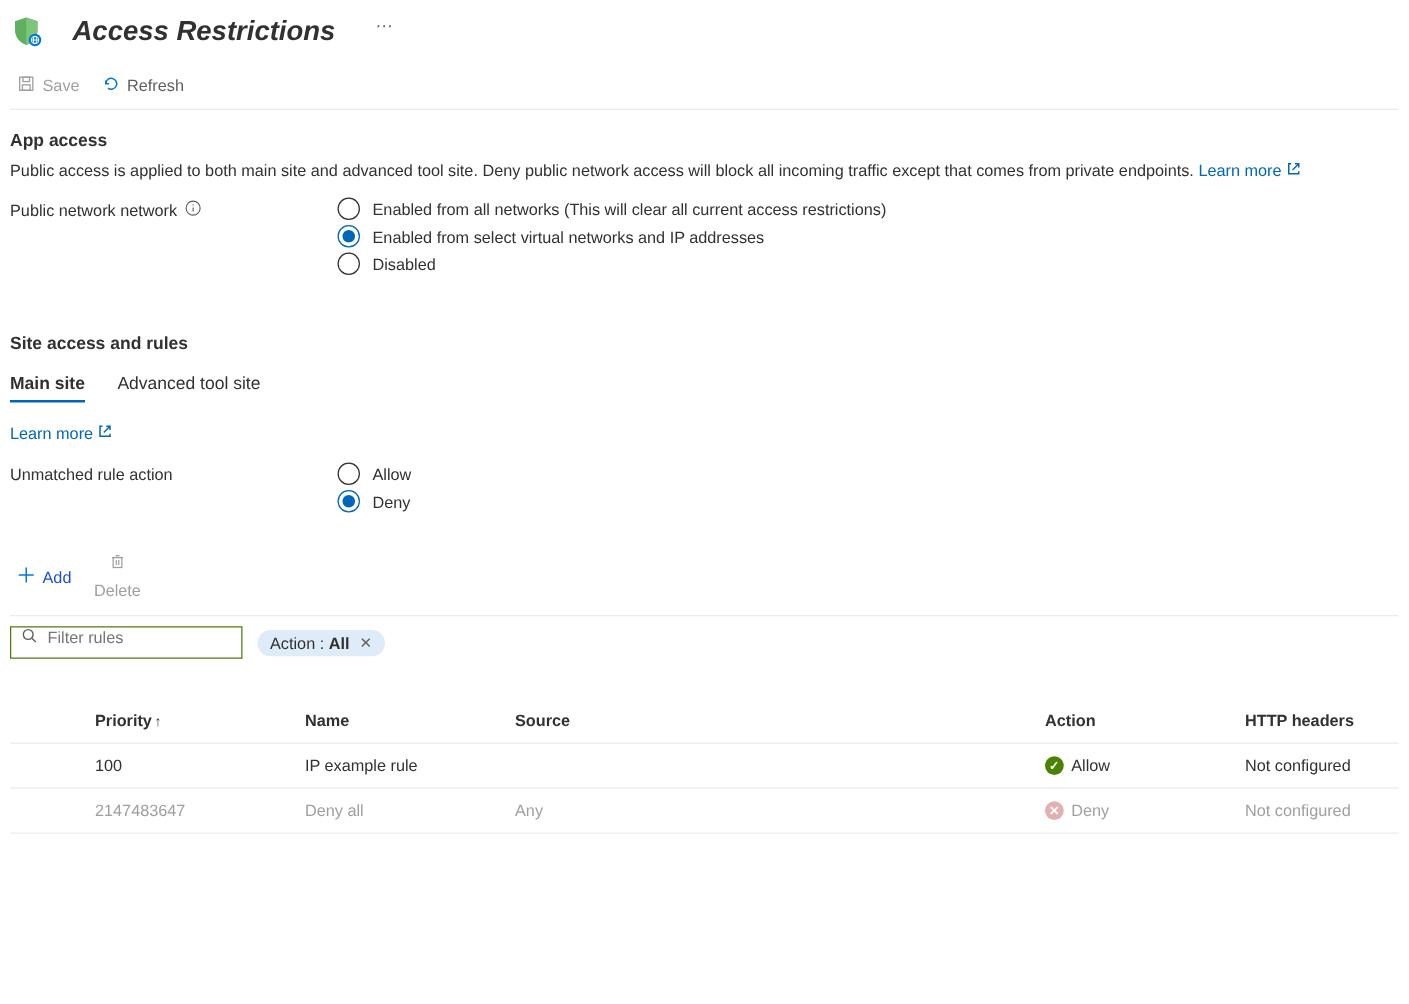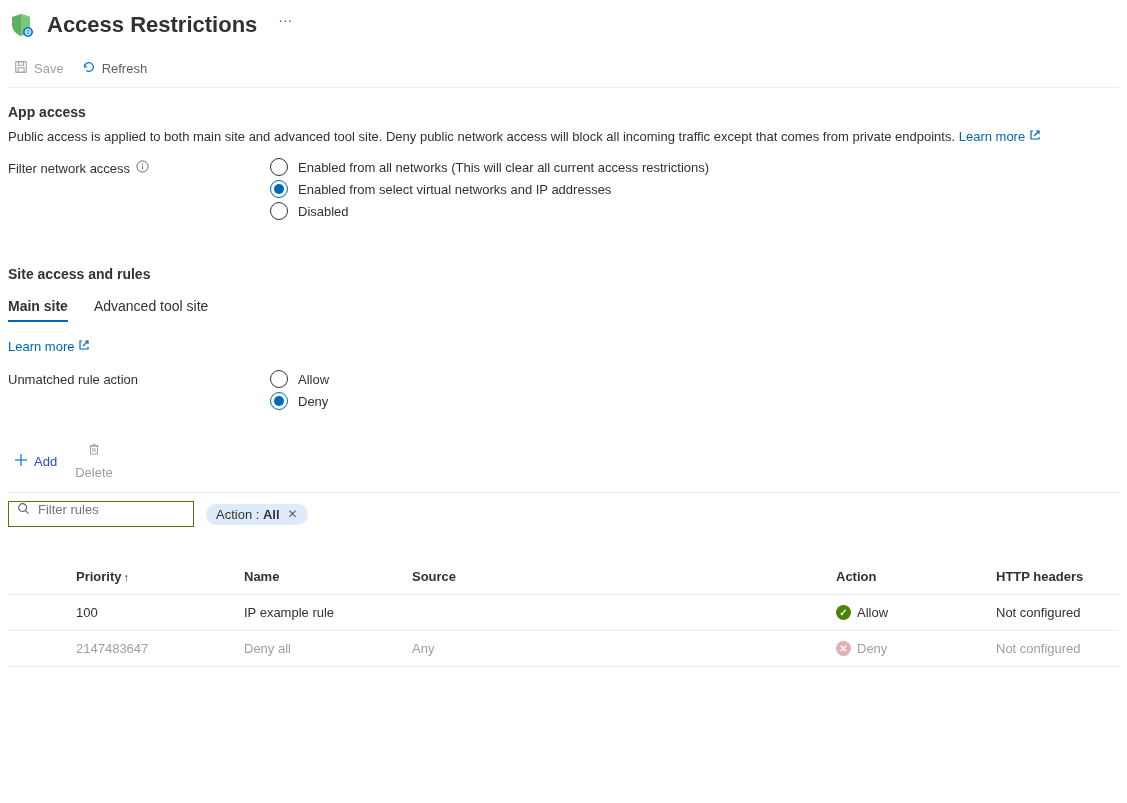--- a/index.html
+++ b/index.html
@@ -10,22 +10,23 @@
     body {
       font-family: "Segoe UI", -apple-system, BlinkMacSystemFont, sans-serif;
       font-size: 13px;
       color: #323130;
       background: #ffffff;
       padding: 8px;
       width: 1127px;
     }
     .header {
       display: flex;
-      gap: 13px;
+      gap: 24px;
       padding: 4px 0 12px 0;
+      font-style: italic;
     }
     .shield-icon {
       width: 26px;
       height: 26px;
       position: relative;
     }
     .page-title {
       font-size: 22px;
       font-weight: 600;
       color: #323130;
@@ -319,21 +320,21 @@
           <path d="M4 2 H2 V10 H10 V8"></path>
           <path d="M7 2 H10 V5"></path>
           <path d="M10 2 L5 7"></path>
         </svg>
       </span>
     </a>
   </div>
 
   <div class="field-row">
     <div class="field-label">
-      <span>Filter network access</span>
+      <span>Public network network</span>
       <span>
         <svg class="info-icon" viewBox="0 0 14 14" fill="none" stroke="#605e5c" stroke-width="1">
           <circle cx="7" cy="7" r="6"></circle>
           <line x1="7" y1="6.5" x2="7" y2="10"></line>
           <circle cx="7" cy="4.2" r="0.6" fill="#605e5c" stroke="none"></circle>
         </svg>
       </span>
     </div>
     <div class="radio-group">
       <div class="radio-option">

